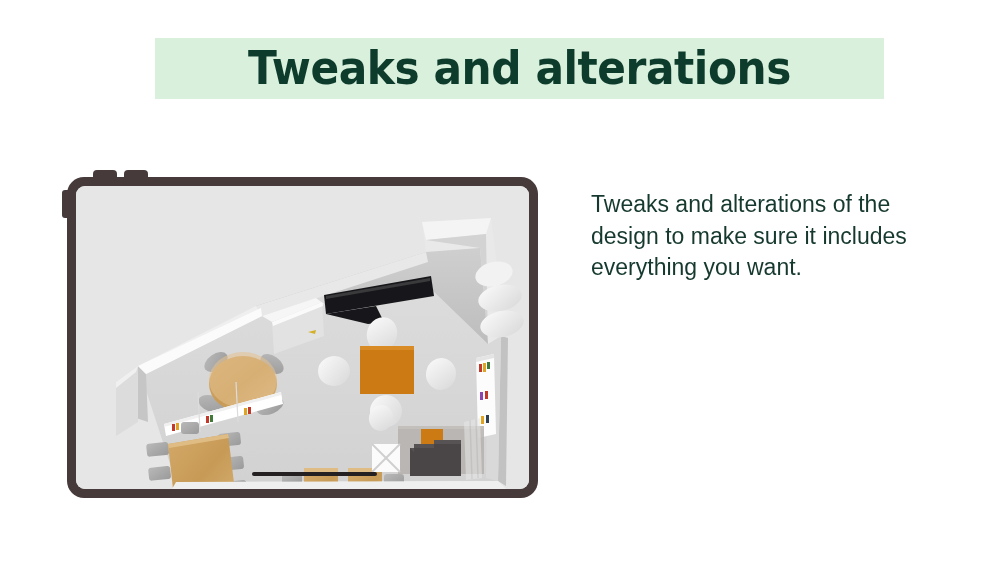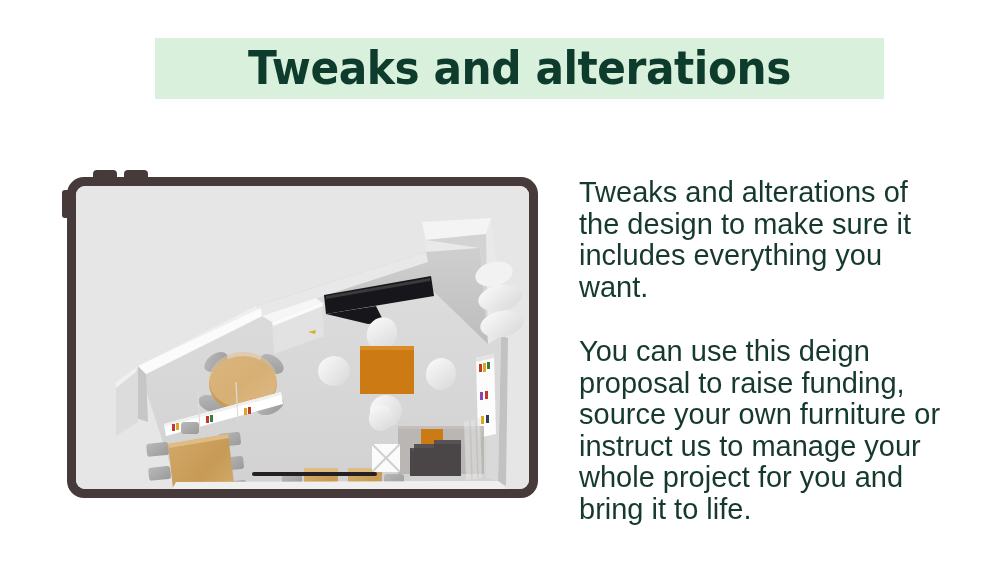--- a/index.html
+++ b/index.html
@@ -47,24 +47,24 @@
 
   
   #text-column {
     position: absolute;
     left: 575px;
     top: 173px;
     width: 375px;
   }
   .para {
     color: #16392f;
-    font-size: 29px;
+    font-size: 23px;
     line-height: 31.5px;
     font-family: "Liberation Sans", sans-serif;
-    margin: 4px;
+    margin: 16px;
   }
   #para-2 { margin-top: 33px; }
 
   
   #tablet {
     position: absolute;
     left: 62px;
     top: 168px;
     width: 476px;
     height: 330px;
@@ -135,21 +135,20 @@
   }
 </style>
 </head>
 <body>
 
 <div id="title-band"></div>
 <div id="title-text">Tweaks and alterations</div>
 
 <div id="text-column">
   <p class="para" id="para-1">Tweaks and alterations of the design to make sure it includes everything you want.</p>
-  <p class="para" id="para-2">You can use this deign proposal to raise funding, source your own furniture or instruct us to manage your whole project for you and bring it to life.</p>
 </div>
 
 <div id="tablet">
   <div id="tablet-btn-1"></div>
   <div id="tablet-btn-2"></div>
   <div id="tablet-btn-side"></div>
   <div id="tablet-body"></div>
 
   <div id="tablet-screen">
 

